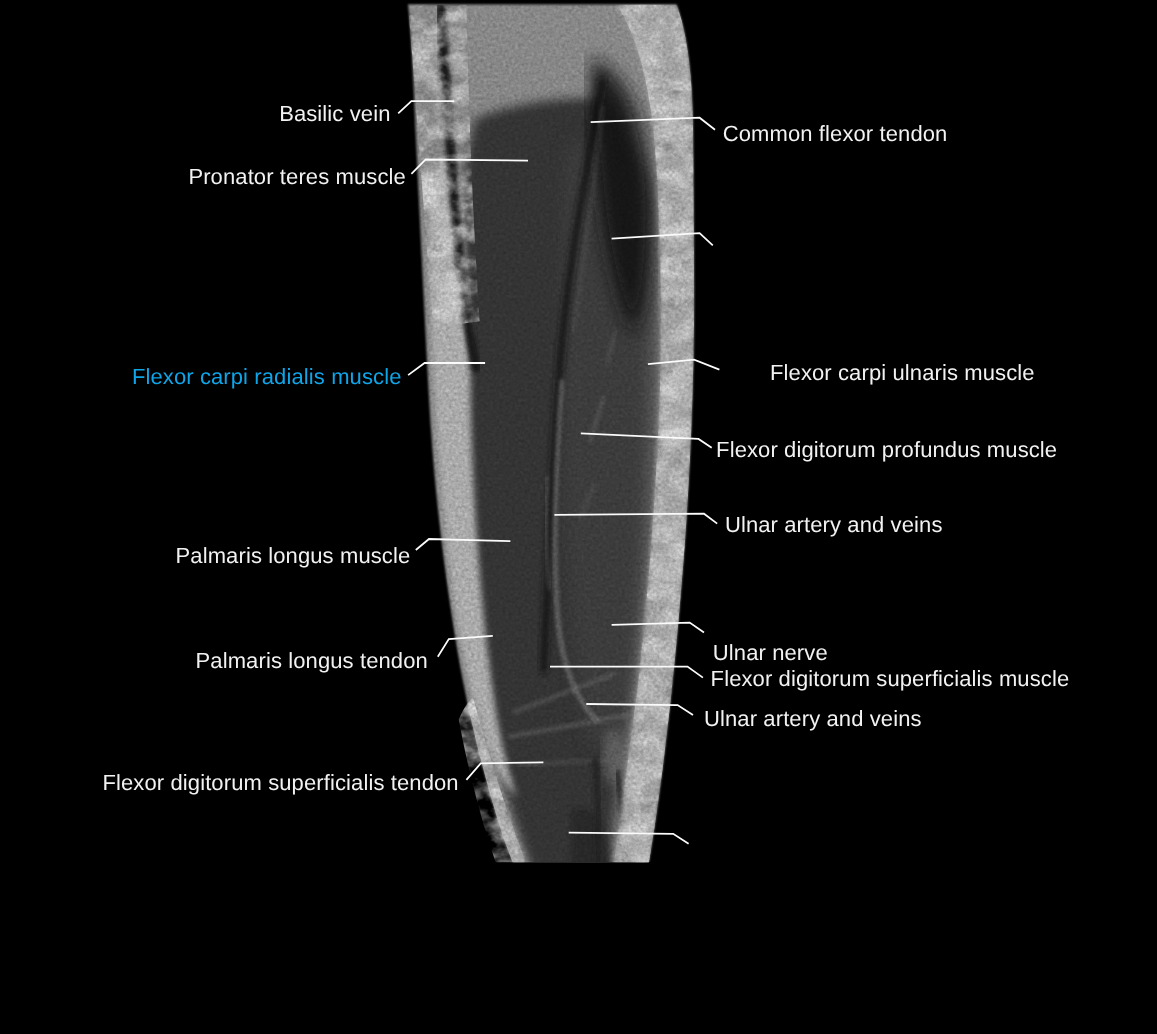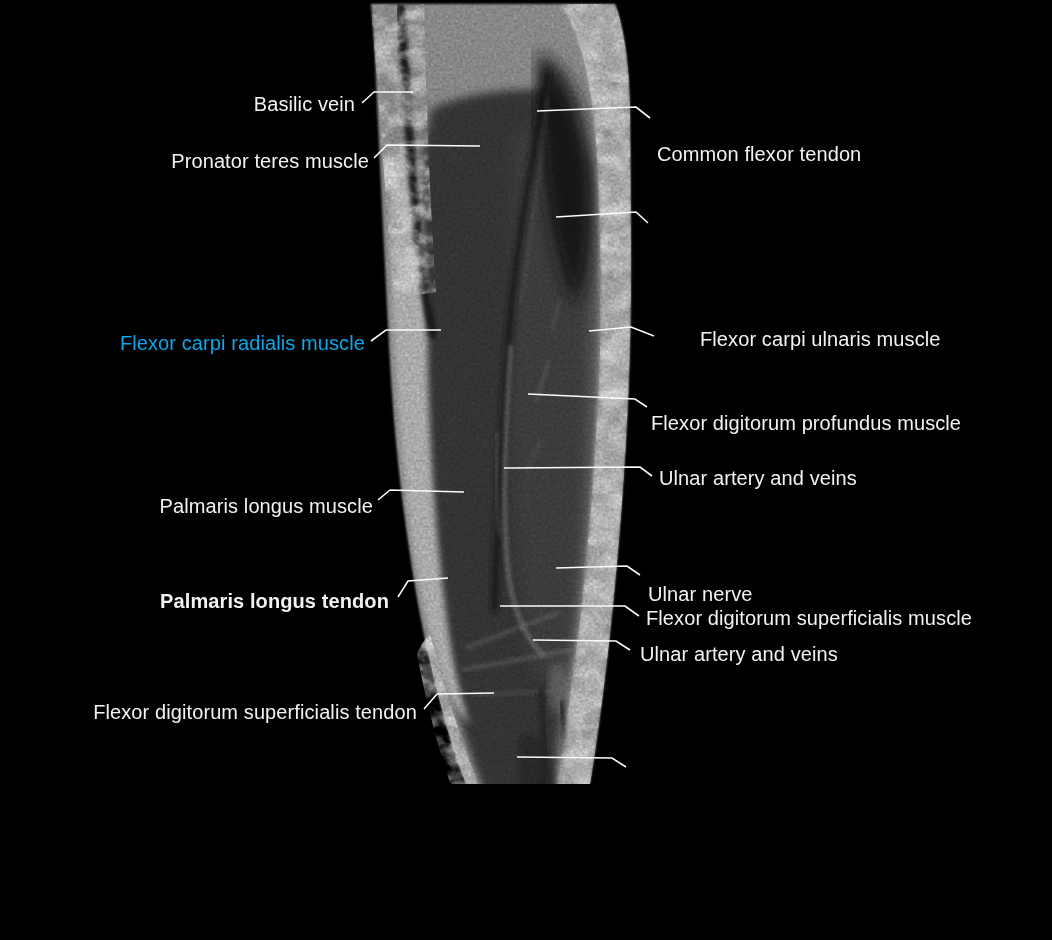--- a/index.html
+++ b/index.html
@@ -140,26 +140,26 @@
       <polyline points="639,616 625,606 500,606" fill="none" stroke="#fbfbfb" stroke-width="1.6"></polyline>
       <polyline points="630,650 616,641 533,640" fill="none" stroke="#fbfbfb" stroke-width="1.6"></polyline>
       <polyline points="424,709 437,694 494,693" fill="none" stroke="#fbfbfb" stroke-width="1.6"></polyline>
       <polyline points="626,767 612,758 517,757" fill="none" stroke="#fbfbfb" stroke-width="1.6"></polyline>
       <polyline points="617,829 605,821 560,821" fill="none" stroke="#fbfbfb" stroke-width="1.6"></polyline>
     </svg>
 
   <div id="labels">
       <div class="label" style="color: rgb(242, 242, 242); right: 697px; top: 91px;">Basilic vein</div>
       <div class="label" style="color: rgb(242, 242, 242); right: 683px; top: 148px;">Pronator teres muscle</div>
-      <div class="label" style="color: rgb(242, 242, 242); left: 657px; top: 109px; margin-top: 32px;">Common flexor tendon</div>
+      <div class="label" style="color: rgb(242, 242, 242); left: 657px; top: 109px;">Common flexor tendon</div>
       <div class="label" style="color: #0ea5e9; right: 687px; top: 330px;">Flexor carpi radialis muscle</div>
       <div class="label" style="color: rgb(242, 242, 242); left: 700px; top: 326px;">Flexor carpi ulnaris muscle</div>
-      <div class="label" style="color: rgb(242, 242, 242); left: 651px; top: 396px; margin-top: 14px;">Flexor digitorum profundus muscle</div>
+      <div class="label" style="color: rgb(242, 242, 242); left: 651px; top: 396px;">Flexor digitorum profundus muscle</div>
       <div class="label" style="color: rgb(242, 242, 242); left: 659px; top: 465px;">Ulnar artery and veins</div>
       <div class="label" style="color: rgb(242, 242, 242); right: 679px; top: 493px;">Palmaris longus muscle</div>
       <div class="label" style="color: rgb(242, 242, 242); left: 648px; top: 565px; margin-top: 16px;">Ulnar nerve</div>
-      <div class="label" style="color: rgb(242, 242, 242); right: 663px; top: 588px; font-weight: bold;">Palmaris longus tendon</div>
+      <div class="label" style="color: rgb(242, 242, 242); right: 663px; top: 588px;">Palmaris longus tendon</div>
       <div class="label" style="color: rgb(242, 242, 242); left: 646px; top: 605px;">Flexor digitorum superficialis muscle</div>
       <div class="label" style="color: rgb(242, 242, 242); left: 640px; top: 641px;">Ulnar artery and veins</div>
       <div class="label" style="color: rgb(242, 242, 242); right: 635px; top: 699px;">Flexor digitorum superficialis tendon</div>
       <div class="label" style="color: rgb(242, 242, 242); left: 625px; top: 820px;">Basilic vein</div>
     </div>
 </div>
 
 </body></html>

